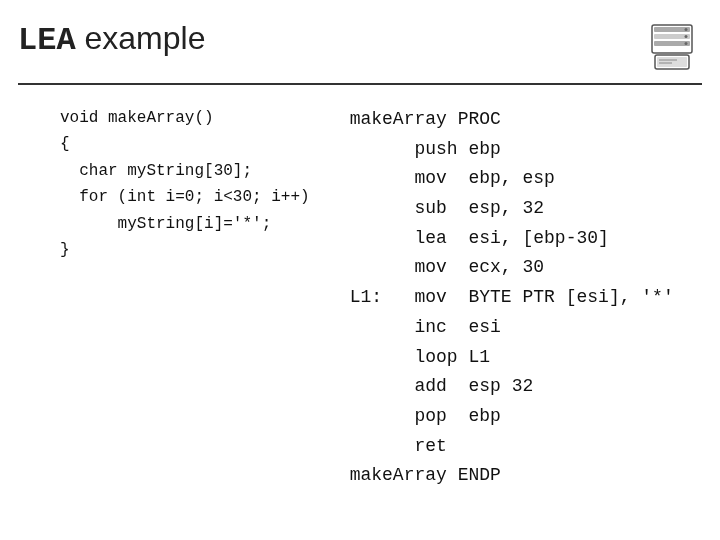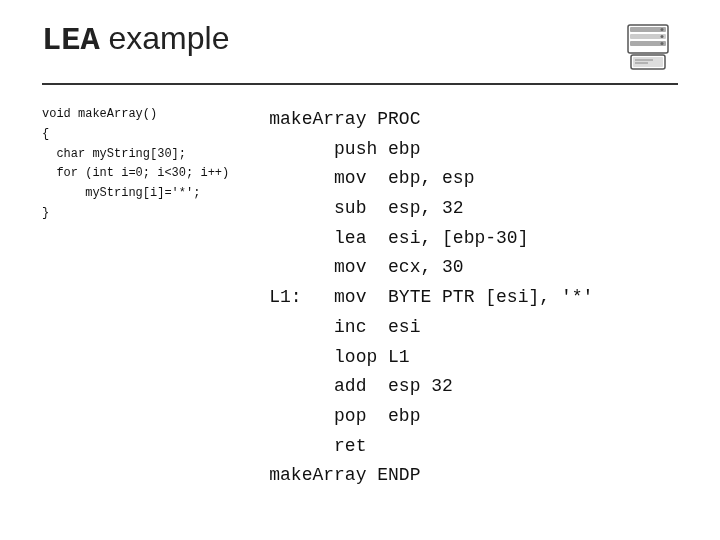--- a/index.html
+++ b/index.html
@@ -14,21 +14,21 @@
       background: #ffffff;
       font-family: Arial, sans-serif;
       overflow: hidden;
     }
 
     .slide-container {
       width: 720px;
       height: 540px;
       background: #ffffff;
       position: relative;
-      padding: 20px 42px;
+      padding: 20px 18px;
     }
 
     .header {
       display: flex;
       align-items: flex-start;
       justify-content: space-between;
       border-bottom: 2px solid #333333;
       padding-bottom: 8px;
       margin-bottom: 20px;
     }
@@ -59,25 +59,26 @@
     }
 
     .code-section {
       display: flex;
       gap: 40px;
       margin-top: 10px;
     }
 
     .c-code {
       font-family: 'Courier New', Courier, monospace;
-      font-size: 12px;
+      font-size: 16px;
       line-height: 1.65;
       color: #111111;
       white-space: pre;
       flex-shrink: 0;
+      margin-left: 42px;
     }
 
     .asm-code {
       font-family: 'Courier New', Courier, monospace;
       font-size: 18px;
       line-height: 1.65;
       color: #111111;
       white-space: pre;
     }
   </style>

